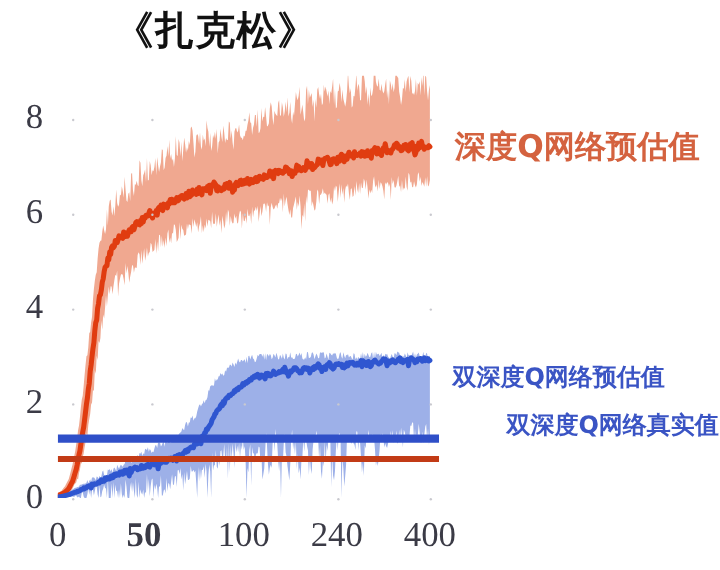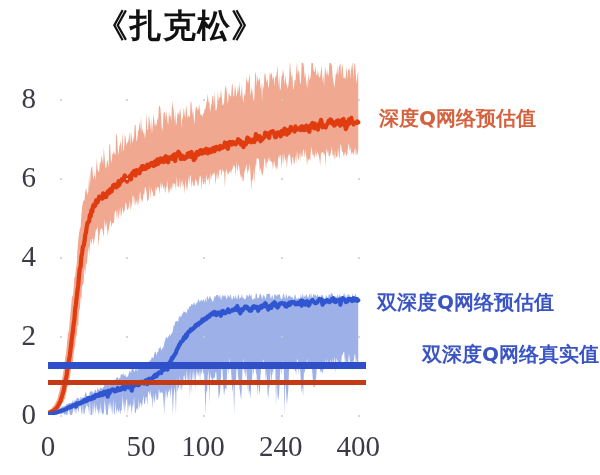--- a/index.html
+++ b/index.html
@@ -39,22 +39,22 @@
   }
 
   
   .gdot{position:absolute;width:2px;height:2px;background:#c9c9cf;border-radius:50%;}
 
   
   .legend{
     position:absolute;white-space:nowrap;font-weight:700;
     font-family:"DejaVu Sans","Liberation Sans",sans-serif;
   }
-  #lg0{left:379px;top:105px;font-size:20px;color:#d4623f;}
-  #lg1{left:377px;top:289px;font-size:20px;color:#3a54c4;}
+  #lg0{left:379px;top:105px;font-size:26px;color:#d4623f;}
+  #lg1{left:377px;top:301px;font-size:20px;color:#3a54c4;}
   #lg2{left:377px;top:341px;font-size:20px;color:#3a54c4;margin-left:45px;}
   #lg3{left:377px;top:389px;font-size:20px;color:#d4623f;}
 </style>
 </head>
 <body>
 
 <div id="root">
 
   <div id="title">《扎克松》</div>
 
@@ -85,21 +85,21 @@
 
   <div id="yticks">
       <div class="ytick" style="left: 2px; top: 400px;">0</div>
       <div class="ytick" style="left: 2px; top: 320.899px;">2</div>
       <div class="ytick" style="left: 2px; top: 241.798px;">4</div>
       <div class="ytick" style="left: 2px; top: 162.697px;">6</div>
       <div class="ytick" style="left: 2px; top: 83.5955px;">8</div>
     </div>
   <div id="xticks">
       <div class="xtick" style="left: 13px; top: 432px;">0</div>
-      <div class="xtick" style="left: 106px; top: 432px;">50</div>
+      <div class="xtick" style="left: 85px; top: 432px; font-weight: bold;">50</div>
       <div class="xtick" style="left: 168.122px; top: 432px;">100</div>
       <div class="xtick" style="left: 245.683px; top: 432px;">240</div>
       <div class="xtick" style="left: 323.244px; top: 432px;">400</div>
     </div>
   <div id="grid">
       <div class="gdot" style="left: 125.561px; top: 415px;"></div>
       <div class="gdot" style="left: 203.122px; top: 415px;"></div>
       <div class="gdot" style="left: 280.683px; top: 415px;"></div>
       <div class="gdot" style="left: 358.244px; top: 415px;"></div>
       <div class="gdot" style="left: 60px; top: 415px;"></div>

